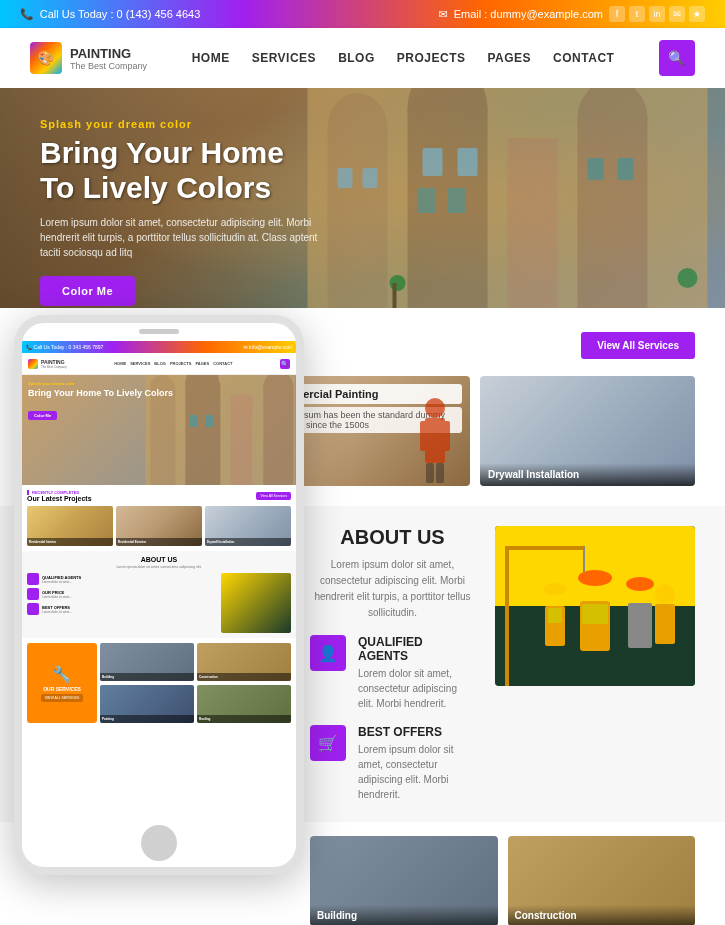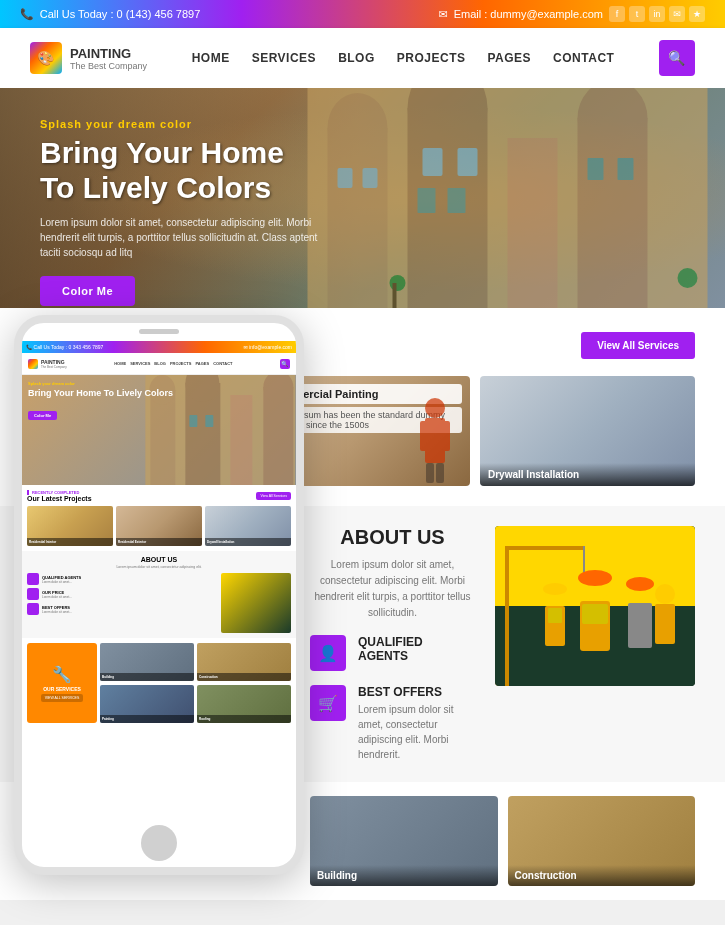--- a/index.html
+++ b/index.html
@@ -418,21 +418,21 @@
 
   </style>
 </head>
 <body>
 
 <div class="main-content">
 
   <div class="top-bar">
     <div class="top-bar-left">
       <span>📞</span>
-      <span>Call Us Today : 0 (143) 456 7897</span>
+      <span>Call Us Today : 0 (143) 456 4643</span>
     </div>
     <div class="top-bar-right">
       <span>✉</span>
       <span>Email : dummy@example.com</span>
       <div class="social-icons">
         <span class="social-icon">f</span>
         <span class="social-icon">t</span>
         <span class="social-icon">in</span>
         <span class="social-icon">✉</span>
         <span class="social-icon">★</span>
@@ -531,20 +531,21 @@
   </div>
 
   <div style="background:#f7f7f7; padding: 20px 30px 20px 310px; display:flex; gap:20px;">
     <div style="flex:1;">
       <div style="font-size:20px;font-weight:800;color:#222;text-align:center;margin-bottom:8px;">ABOUT US</div>
       <div style="font-size:10px;color:#777;text-align:center;margin-bottom:14px;line-height:1.6;">Lorem ipsum dolor sit amet, consectetur adipiscing elit. Morbi hendrerit elit turpis, a porttitor tellus sollicitudin.</div>
       <div style="display:flex;gap:12px;align-items:flex-start;margin-bottom:14px;">
         <div class="feature-icon-box">👤</div>
         <div>
           <div class="feature-name">QUALIFIED AGENTS</div>
+          <div class="feature-desc">Lorem dolor sit amet, consectetur adipiscing elit. Morbi hendrerit.</div>
         </div>
       </div>
       <div style="display:flex;gap:12px;align-items:flex-start;">
         <div class="feature-icon-box">🛒</div>
         <div>
           <div class="feature-name">BEST OFFERS</div>
           <div class="feature-desc">Lorem ipsum dolor sit amet, consectetur adipiscing elit. Morbi hendrerit.</div>
         </div>
       </div>
     </div>

